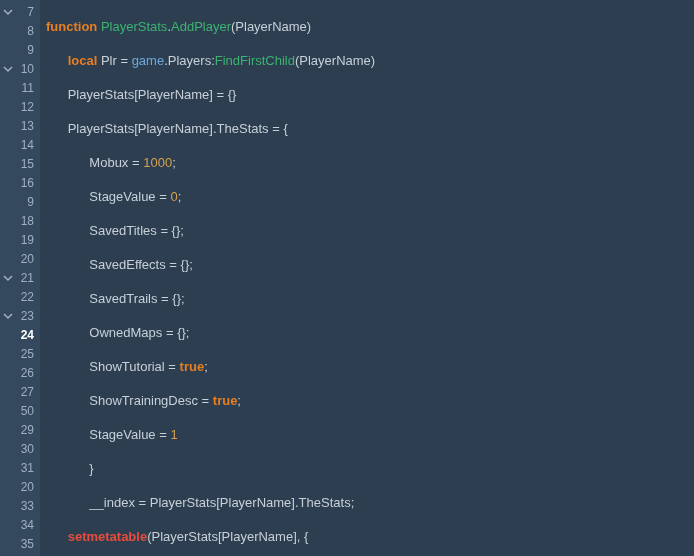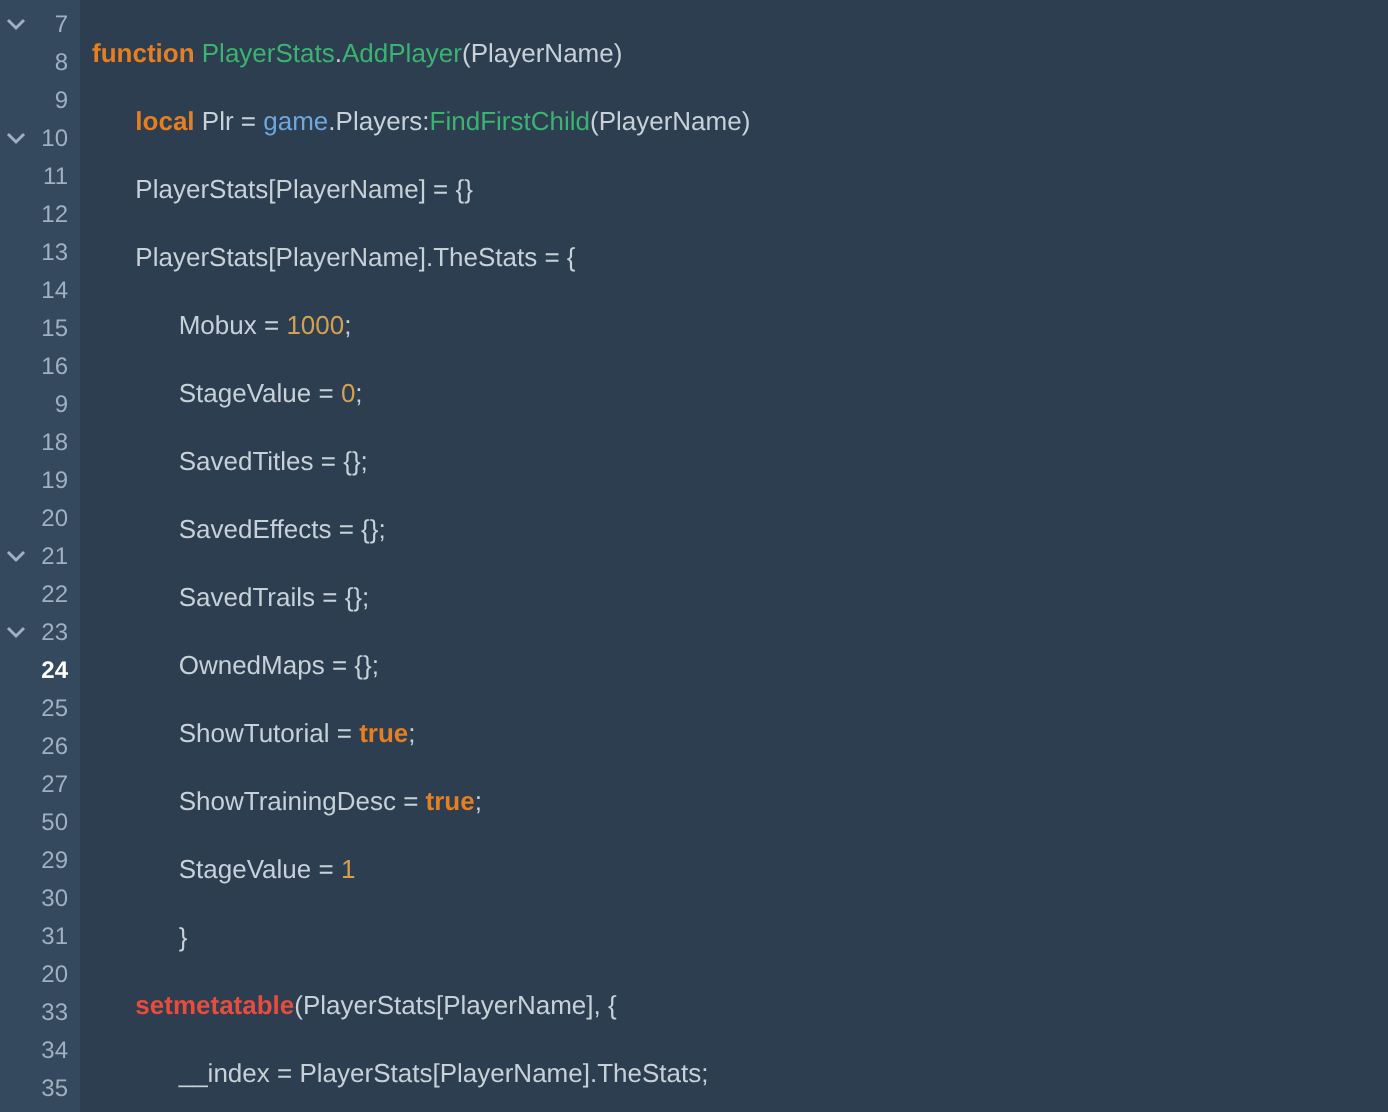--- a/index.html
+++ b/index.html
@@ -189,22 +189,22 @@
 <div class="cline">            <span class="id">Mobux</span><span class="op"> = </span><span class="num">1000</span><span class="pn">;</span></div>
 <div class="cline">            <span class="id">StageValue</span><span class="op"> = </span><span class="num">0</span><span class="pn">;</span></div>
 <div class="cline">            <span class="id">SavedTitles</span><span class="op"> = </span><span class="pn">{</span><span class="pn">}</span><span class="pn">;</span></div>
 <div class="cline">            <span class="id">SavedEffects</span><span class="op"> = </span><span class="pn">{</span><span class="pn">}</span><span class="pn">;</span></div>
 <div class="cline">            <span class="id">SavedTrails</span><span class="op"> = </span><span class="pn">{</span><span class="pn">}</span><span class="pn">;</span></div>
 <div class="cline">            <span class="id">OwnedMaps</span><span class="op"> = </span><span class="pn">{</span><span class="pn">}</span><span class="pn">;</span></div>
 <div class="cline">            <span class="id">ShowTutorial</span><span class="op"> = </span><span class="bool">true</span><span class="pn">;</span></div>
 <div class="cline">            <span class="id">ShowTrainingDesc</span><span class="op"> = </span><span class="bool">true</span><span class="pn">;</span></div>
 <div class="cline">            <span class="id">StageValue</span><span class="op"> = </span><span class="num">1</span></div>
 <div class="cline">            <span class="pn">}</span></div>
+<div class="cline">            <span class="id">__index</span><span class="op"> = </span><span class="id">PlayerStats</span><span class="pn">[</span><span class="id">PlayerName</span><span class="pn">]</span><span class="pn">.</span><span class="id">TheStats</span><span class="pn">;</span></div>
 <div class="cline">      <span class="kw2">setmetatable</span><span class="pn">(</span><span class="id">PlayerStats</span><span class="pn">[</span><span class="id">PlayerName</span><span class="pn">]</span><span class="pn">, </span><span class="pn">{</span></div>
-<div class="cline">            <span class="id">__index</span><span class="op"> = </span><span class="id">PlayerStats</span><span class="pn">[</span><span class="id">PlayerName</span><span class="pn">]</span><span class="pn">.</span><span class="id">TheStats</span><span class="pn">;</span></div>
 
 
 
 
 
 
 
 
 
 

